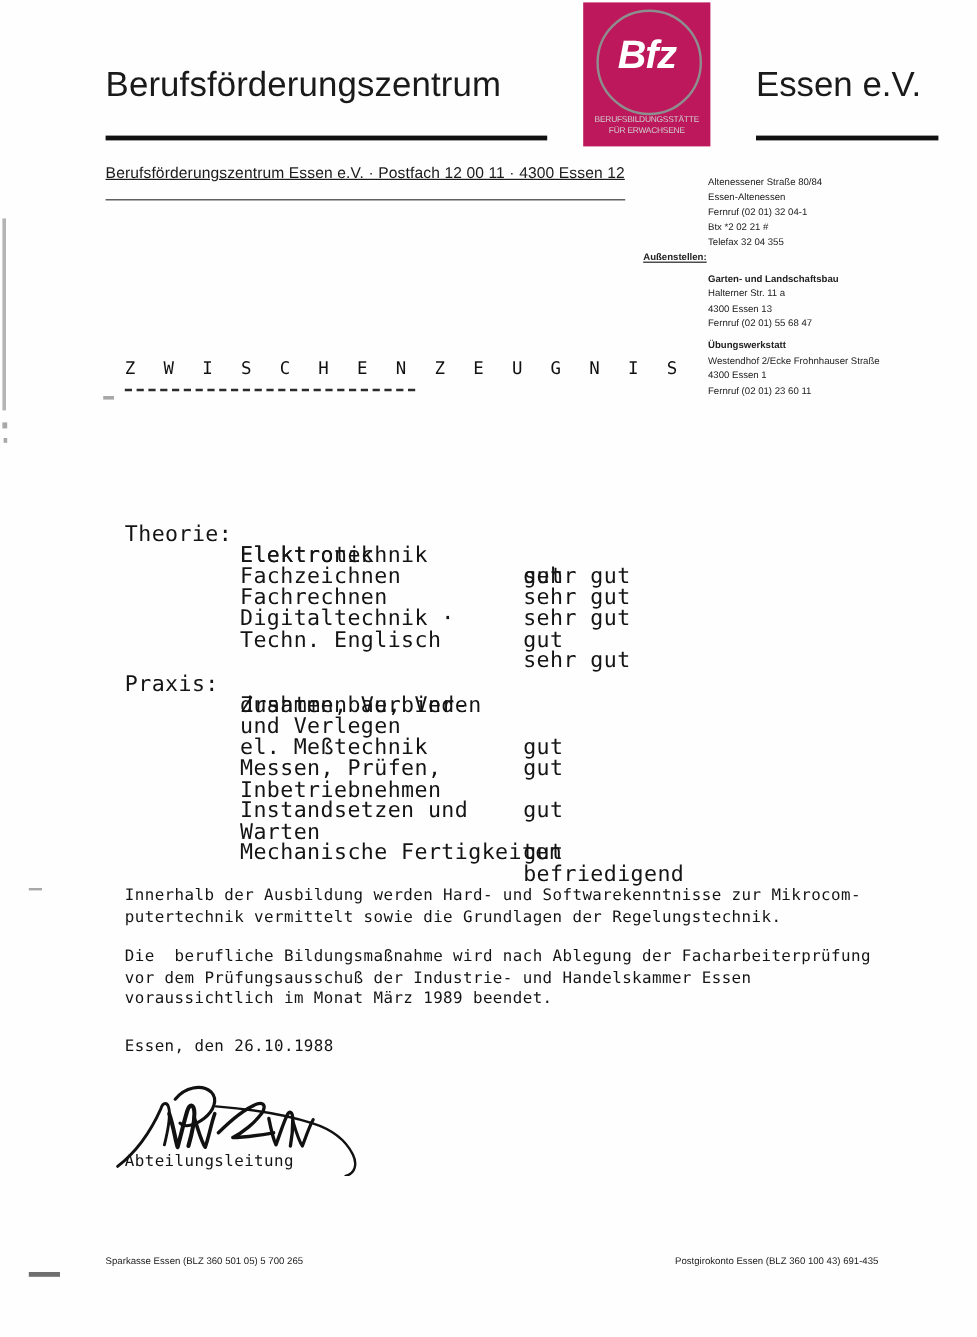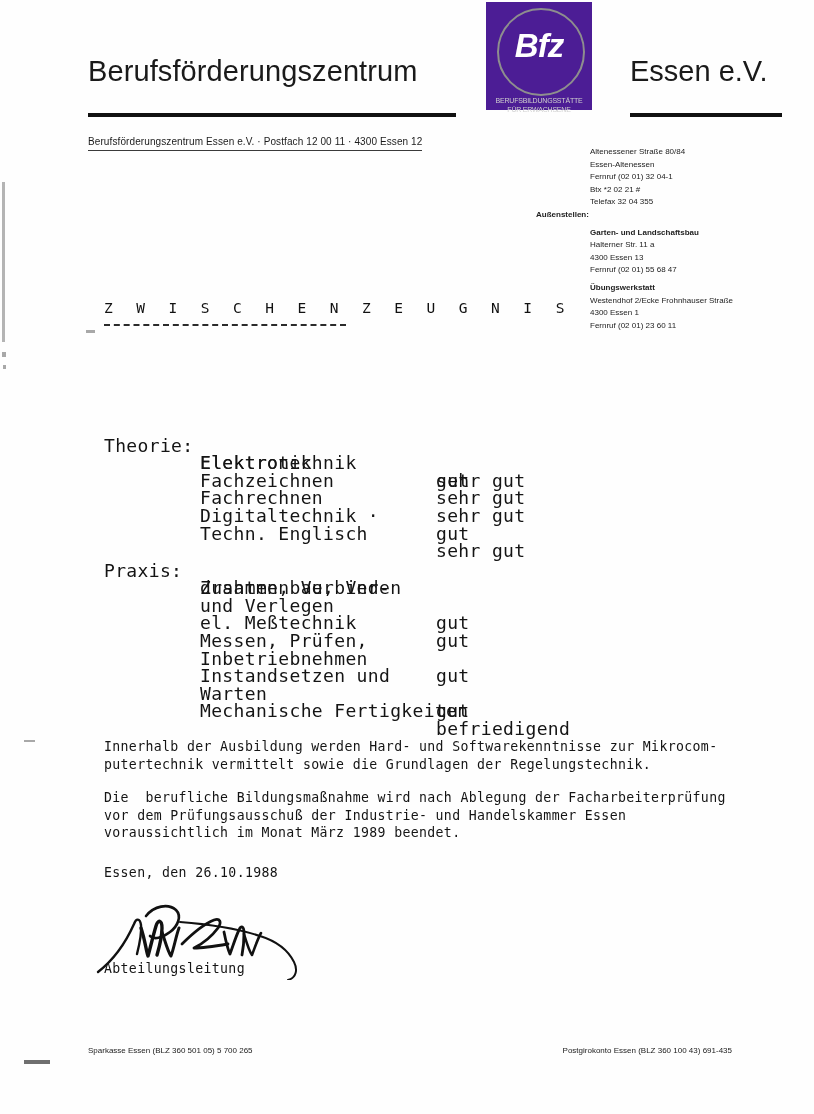--- a/index.html
+++ b/index.html
@@ -79,22 +79,22 @@
     height: 4px;
     background: #111;
   }
 
   
   .logo {
     position: absolute;
     left: 486px;
     top: 2px;
     width: 106px;
-    height: 108px;
-    background: #4c1d95;
+    height: 120px;
+    background: #be185d;
   }
   .logo-circle {
     position: absolute;
     left: 11px;
     top: 6px;
     width: 84px;
     height: 84px;
     border: 2px solid #8e8e8e;
     border-radius: 50%;
   }
@@ -118,38 +118,40 @@
     font-size: 7px;
     line-height: 9px;
     letter-spacing: -0.2px;
   }
 
   
   .sender {
     position: absolute;
     left: 88px;
     top: 136px;
-    font-size: 10px;
+    font-size: 13px;
     letter-spacing: 0.1px;
     border-bottom: 1px solid #3a3a3a;
-    padding-bottom: 3px;
-    white-space: nowrap;
+    padding-bottom: 15px;
+    white-space: nowrap;
+    text-decoration: underline;
   }
   .address {
     position: absolute;
     left: 590px;
     top: 146px;
     font-size: 8px;
     line-height: 12.6px;
     color: #222;
     white-space: nowrap;
   }
   .address .hang {
     margin-left: -54px;
     font-weight: bold;
+    text-decoration: underline;
   }
   .address .strong { font-weight: bold; }
   .address .gap { height: 5px; }
 
   
   .doc-title {
     position: absolute;
     left: 104px;
     top: 300px;
     font-family: "DejaVu Sans Mono", monospace;

